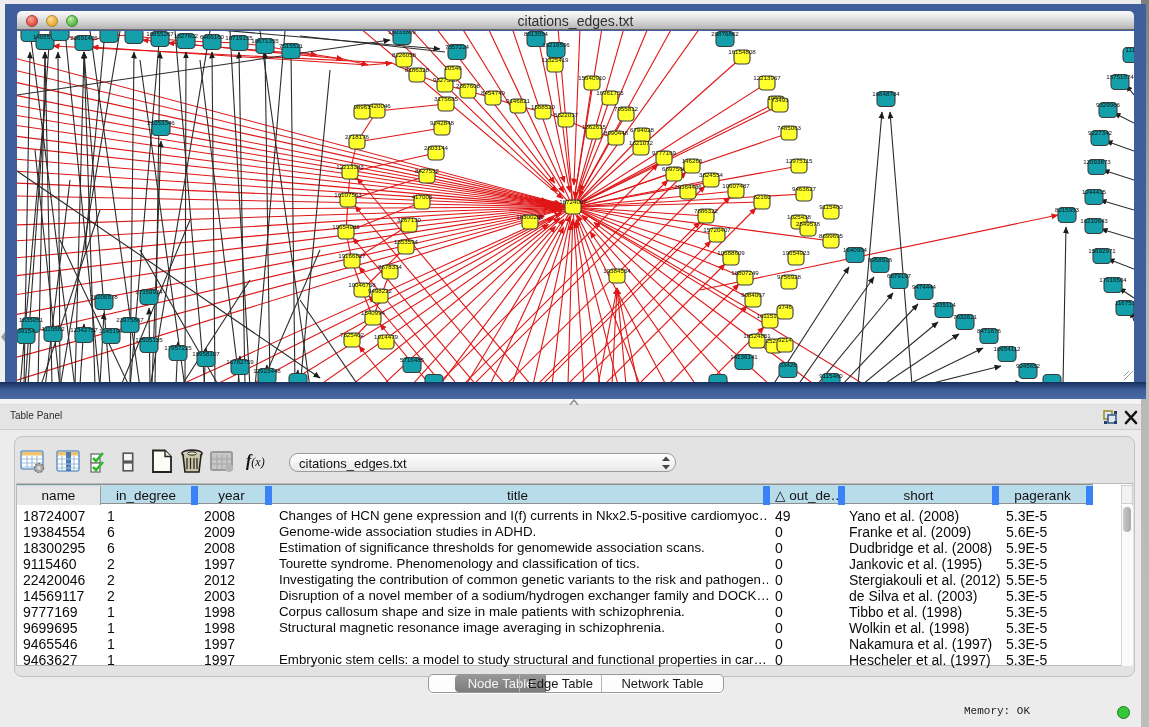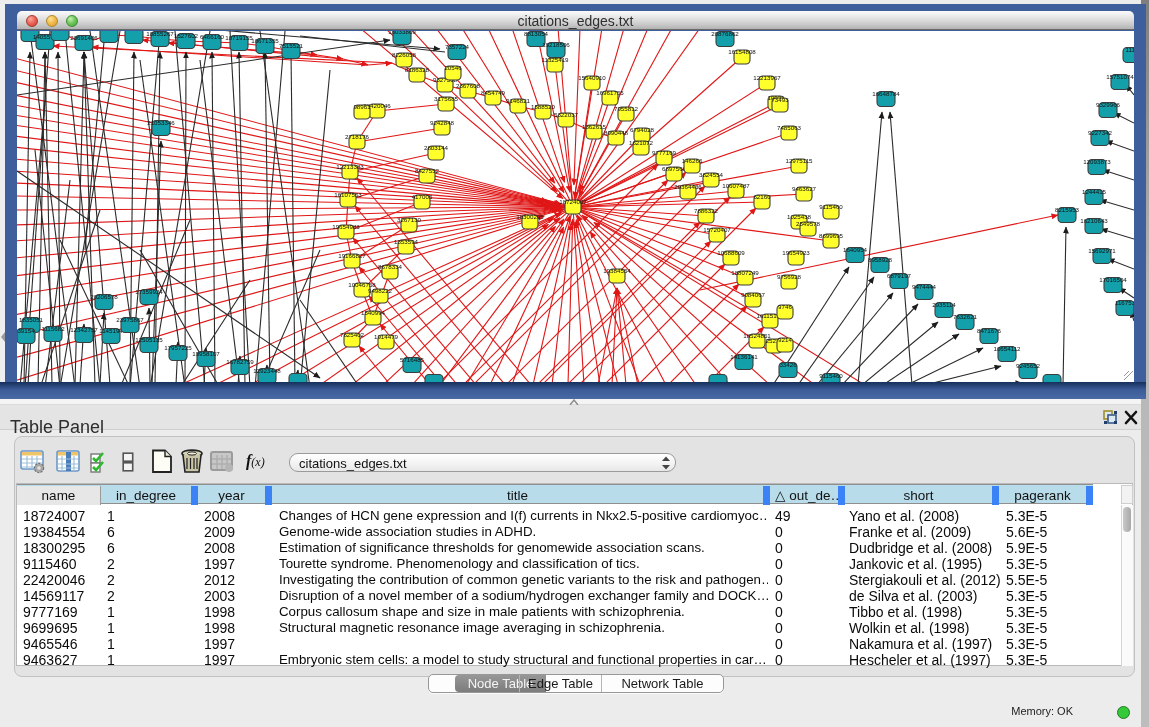--- a/index.html
+++ b/index.html
@@ -15,21 +15,21 @@
 #titlebar { left:17px; top:7px; width:1117px; height:19px; border-radius:5px 5px 0 0;
   background:linear-gradient(180deg,#fbfbfb 0%,#e0e0e0 45%,#c9c9c9 75%,#b2b2b2 100%);
   border-bottom:1px solid #6a6a6a; }
 #titlebar .title { position:absolute; left:0; right:0; top:2px; text-align:center;
   font-size:14px; color:#2f2f2f; }
 .tl { position:absolute; top:4px; width:12px; height:12px; border-radius:50%; }
 #viewport { left:17px; top:27px; width:1117px; height:351px; background:#fff; overflow:hidden; }
 
 #gapstrip { left:0; top:399px; width:1141px; height:6px; background:#f4f4f4; border-bottom:1px solid #dcdcdc;}
 #tp-head { left:0; top:405px; width:1141px; height:25px; background:#e4e4e4; border-bottom:1px solid #cfcfcf; }
-#tp-head .lbl { position:absolute; left:10px; top:12px; font-size:18px; color:#2d2d2d; }
+#tp-head .lbl { position:absolute; left:10px; top:5px; font-size:10px; color:#2d2d2d; }
 #container { left:14px; top:436px; width:1121px; height:241px; background:#e3e3e3;
   border:1px solid #c2c2c2; border-radius:8px; }
 
 .ticon { position:absolute; top:450px; }
 #dropdown { left:289px; top:453px; width:387px; height:19px; border:1px solid #9a9a9a; border-radius:9px;
   background:linear-gradient(180deg,#ffffff,#f2f2f2 60%,#e8e8e8); }
 #dropdown span { position:absolute; left:9px; top:2px; font-size:13px; color:#111; }
 
 #theadrow { left:17px; top:484px; width:1076px; height:20px; background:#b9dcea;
   border-top:1px solid #8f8f8f; border-bottom:1px solid #8f8f8f; }
@@ -42,21 +42,21 @@
 #sbar { left:1121px; top:505px; width:12px; height:161px; background:#fafafa; border-left:1px solid #d5d5d5; }
 #sthumb { left:1123px; top:507px; width:8px; height:25px; background:linear-gradient(90deg,#c9c9c9,#a8a8a8); border-radius:4px; }
 
 #tabs { left:428px; top:674px; width:296px; height:19px; background:#fdfdfd; border:1px solid #989898;
   border-radius:5px; box-shadow:0 1px 1px rgba(255,255,255,.8); }
 .seg { position:absolute; top:0; height:17px; font-size:13px; line-height:17px; text-align:center; color:#1a1a1a; }
 #seg1 { left:0; width:91px; background:linear-gradient(180deg,#979797,#7c7c7c); color:#f5f5f5;
   border-radius:4px 0 0 4px;margin-left:27px; }
 #seg2 { left:91px; width:82px; border-left:1px solid #b5b5b5; }
 #seg3 { left:173px; width:122px; border-left:1px solid #b5b5b5; }
-#memory { left:920px; top:705px; width:153px; text-align:right; font-size:11px; color:#222; }
+#memory { left:964px; top:705px; width:153px; text-align:left; font-size:11px; color:#222;font-family:Liberation Mono, monospace; }
 #gdot { left:1117px; top:706px; width:13px; height:13px; border-radius:50%; background:#35c93a; border:1.5px solid #1f7a24; }
 </style></head>
 <body>
 <div class="abs" id="rstrip"></div>
 <div class="abs" id="win">
   <div class="abs" id="titlebar">
     <div class="tl" style="left:9px;background:radial-gradient(circle at 35% 30%,#f8a9a0,#ec685c 45%,#c93b2b);border:1px solid #a8382c"></div>
     <div class="tl" style="left:29px;background:radial-gradient(circle at 35% 30%,#fbe2a0,#f2bd4c 45%,#d8962c);border:1px solid #b3872c"></div>
     <div class="tl" style="left:49px;background:radial-gradient(circle at 35% 30%,#c6edb2,#72c95f 45%,#45a035);border:1px solid #3f8f33"></div>
     <div class="title">citations_edges.txt</div>

